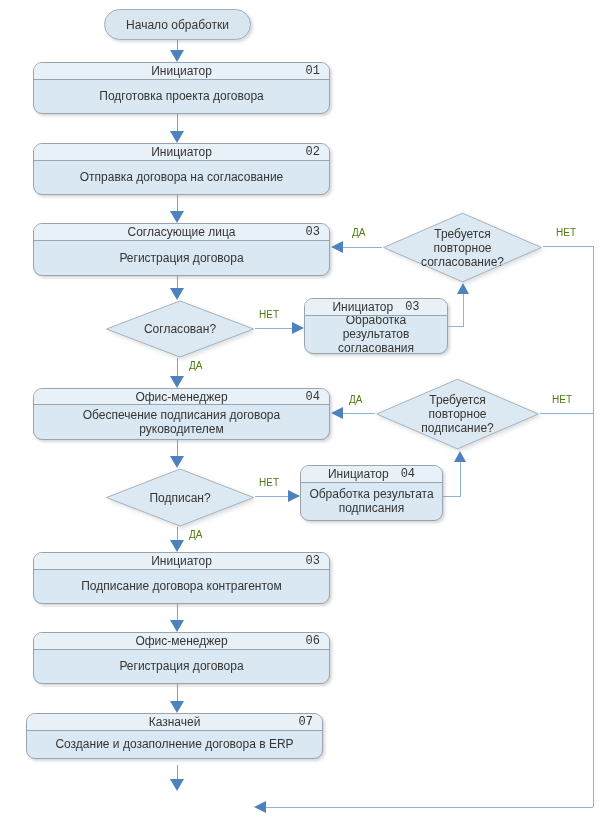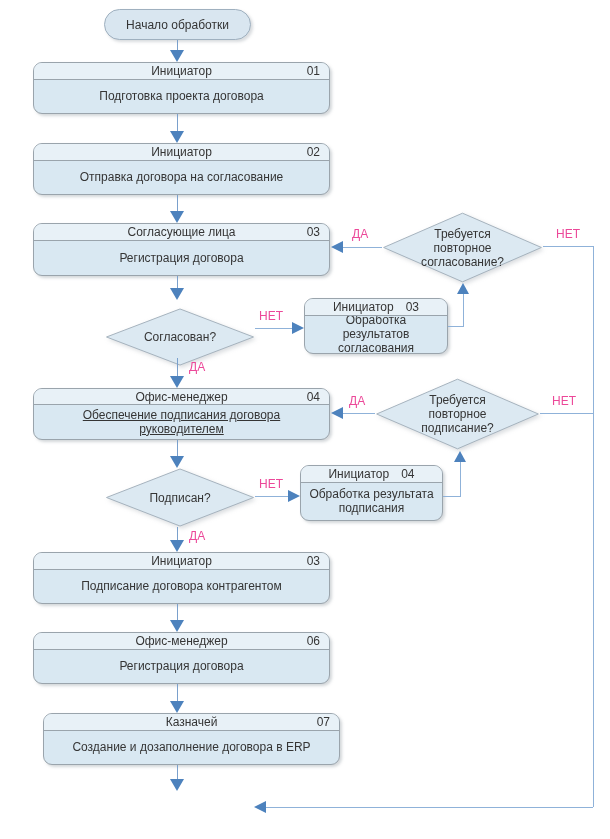--- a/index.html
+++ b/index.html
@@ -5,21 +5,21 @@
   * { margin:0; padding:0; box-sizing:border-box; }
   body { background:#ffffff; font-family:"Liberation Sans", sans-serif; }
   .canvas { position:relative; width:610px; height:839px; background:#ffffff; overflow:hidden; }
 
   
   .pbox { position:absolute; border:1px solid #9aa4ac; border-radius:9px;
           background:#d9e8f2; box-shadow:2px 2px 3px rgba(130,140,150,.35); }
   .pbox-head { height:17px; border-bottom:1px solid #9aa4ac; background:#e8f1f7;
                border-radius:8px 8px 0 0; display:flex; align-items:center; justify-content:center;
                position:relative; font-size:12px; color:#353535; }
-  .pbox-head .num { position:absolute; right:9px; }
+  .pbox-head .num { position:absolute; right:9px;font-family:Liberation Mono, monospace; }
   .pbox-head.inline-num { gap:12px; }
   .pbox-head.inline-num .num { position:static; }
   .pbox-body { height:calc(100% - 18px); display:flex; align-items:center; justify-content:center;
                text-align:center; font-size:12px; color:#353535; line-height:14px; padding:0 8px; }
 
   
   .pill { position:absolute; background:#d9e6f0; border:1px solid #9fb0bf; border-radius:17px;
           display:flex; align-items:center; justify-content:center; font-size:12px; color:#353535;
           box-shadow:2px 2px 3px rgba(130,140,150,.3); }
 
@@ -35,21 +35,21 @@
   .vline, .hline { position:absolute; background:#8fb2d9; }
   .vline { width:1px; }
   .hline { height:1px; }
   .stem { background:#7aa0cc; }
   .arr { position:absolute; width:0; height:0; }
   .arr-down  { border-left:7px solid transparent; border-right:7px solid transparent; border-top:12px solid #4d82bd; }
   .arr-up    { border-left:6px solid transparent; border-right:6px solid transparent; border-bottom:11px solid #4d82bd; }
   .arr-left  { border-top:6px solid transparent; border-bottom:6px solid transparent; border-right:12px solid #4d82bd; }
   .arr-right { border-top:6px solid transparent; border-bottom:6px solid transparent; border-left:12px solid #4d82bd; }
 
-  .edge-label { position:absolute; font-size:12px; color:#ec4899; }
+  .edge-label { position:absolute; font-size:10px; color:#4d7c0f; }
 </style>
 </head>
 <body>
 
 <div class="canvas">
 
   <div class="pill" style="left:104px; top:9px; width:147px; height:31px;">
     <span>Начало обработки</span>
   </div>
 
@@ -70,21 +70,21 @@
   </div>
 
   <div class="pbox" style="left:33px; top:223px; width:297px; height:53px;">
     <div class="pbox-head">
       <span>Согласующие лица</span>
       <span class="num">03</span>
     </div>
     <div class="pbox-body">Регистрация договора</div>
   </div>
 
-  <div class="diamond" style="left:105px; top:308px; width:150px; height:58px;">
+  <div class="diamond" style="left:105px; top:300px; width:150px; height:58px;">
     <svg viewBox="0 0 100 60" preserveAspectRatio="none">
       <polygon points="50,1 99,30 50,59 1,30" fill="#dce9f2" stroke="#a6b3be" stroke-width="1" vector-effect="non-scaling-stroke"></polygon>
     </svg>
     <div class="dtext">Согласован?</div>
   </div>
 
   <div class="pbox" style="left:304px; top:298px; width:144px; height:56px;">
     <div class="pbox-head inline-num">
       <span>Инициатор</span>
       <span class="num">03</span>
@@ -97,21 +97,21 @@
       <polygon points="50,1 99,30 50,59 1,30" fill="#dce9f2" stroke="#a6b3be" stroke-width="1" vector-effect="non-scaling-stroke"></polygon>
     </svg>
     <div class="dtext">Требуется повторное согласование?</div>
   </div>
 
   <div class="pbox" style="left:33px; top:388px; width:297px; height:52px;">
     <div class="pbox-head" style="height:16px;">
       <span>Офис-менеджер</span>
       <span class="num">04</span>
     </div>
-    <div class="pbox-body" style="height:calc(100% - 17px); padding:4px 40px;text-decoration:underline;">Обеспечение подписания договора руководителем</div>
+    <div class="pbox-body" style="height:calc(100% - 17px); padding:4px 40px;">Обеспечение подписания договора руководителем</div>
   </div>
 
   <div class="diamond" style="left:105px; top:468px; width:150px; height:59px;">
     <svg viewBox="0 0 100 60" preserveAspectRatio="none">
       <polygon points="50,1 99,30 50,59 1,30" fill="#dce9f2" stroke="#a6b3be" stroke-width="1" vector-effect="non-scaling-stroke"></polygon>
     </svg>
     <div class="dtext">Подписан?</div>
   </div>
 
   <div class="pbox" style="left:300px; top:465px; width:143px; height:56px;">
@@ -138,21 +138,21 @@
   </div>
 
   <div class="pbox" style="left:33px; top:632px; width:297px; height:52px;">
     <div class="pbox-head">
       <span>Офис-менеджер</span>
       <span class="num">06</span>
     </div>
     <div class="pbox-body">Регистрация договора</div>
   </div>
 
-  <div class="pbox" style="left:43px; top:713px; width:297px; height:52px;">
+  <div class="pbox" style="left:26px; top:713px; width:297px; height:46px;">
     <div class="pbox-head">
       <span>Казначей</span>
       <span class="num">07</span>
     </div>
     <div class="pbox-body">Создание и дозаполнение договора в ERP</div>
   </div>
 
 
   <div class="vline stem" style="left:177px; top:40px;  height:10px;"></div>
   <div class="arr arr-down" style="left:170px; top:50px;"></div>

